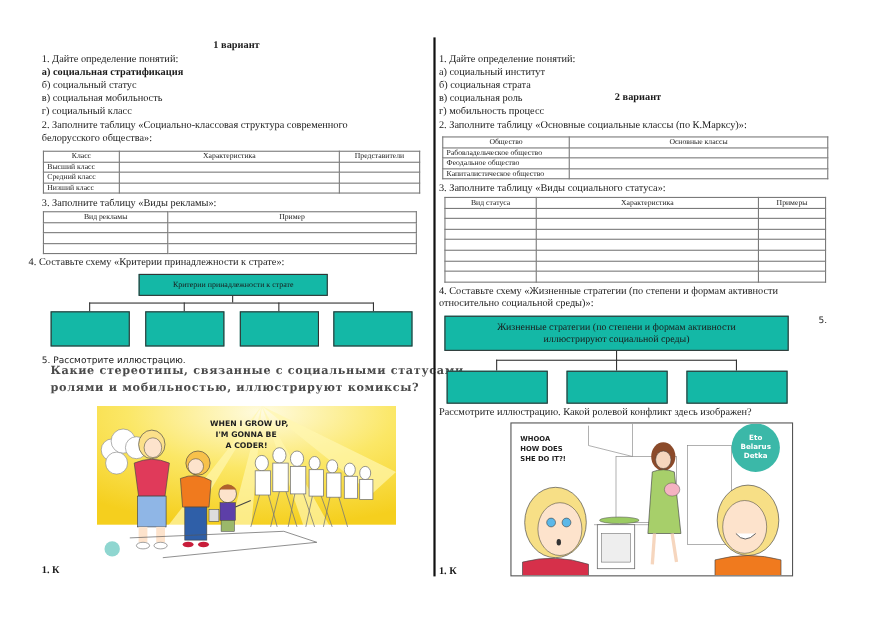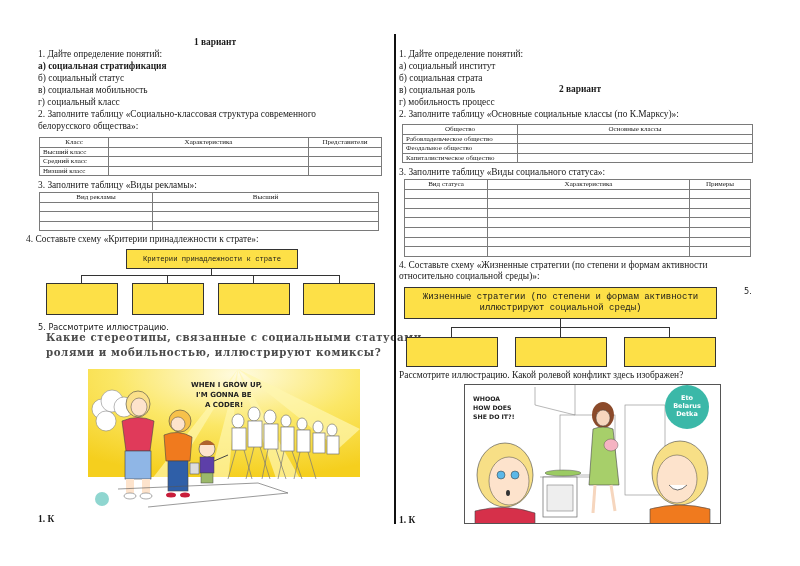--- a/index.html
+++ b/index.html
@@ -6,21 +6,21 @@
   body { width:800px; height:566px; position:relative; overflow:hidden;
          font-family:"Liberation Serif", "DejaVu Serif", serif; color:#1a1a1a; }
   .abs { position:absolute; }
   .t { font-size:9.4px; line-height:12.4px; white-space:nowrap; }
   .title { font-weight:bold; font-size:9.4px; text-align:center; }
   .divider { position:absolute; left:394px; top:34px; width:1.5px; height:490px; background:#111; }
   table.doc { border-collapse:collapse; position:absolute; font-size:7px; line-height:8.6px; }
   table.doc td, table.doc th { border:1px solid #7a7a7a; padding:0 3px; font-weight:normal; white-space:nowrap; height:8.6px; }
   table.doc th { text-align:center; }
   table.doc td.lbl { text-align:left; }
-  .box { position:absolute; border:1.2px solid #333; background:#fde047; box-sizing:border-box;font-family:Liberation Mono, monospace; }
+  .box { position:absolute; border:1.2px solid #333; background:#14b8a6; box-sizing:border-box; }
   .line { position:absolute; background:#333; }
   .diag-title { font-size:7.2px; text-align:center; display:flex; align-items:center; justify-content:center; }
   .diag-title2 { font-size:9px; line-height:11px; text-align:center; display:flex; align-items:center; justify-content:center; flex-direction:column; }
   .question { font-family:"DejaVu Serif", serif; font-weight:bold; font-size:10.2px; line-height:15px; color:#4a4a4a; letter-spacing:0.6px; white-space:nowrap; }
   .small5 { font-family:"DejaVu Sans", sans-serif; font-size:8.2px; }
   .bold { font-weight:bold; }
 </style>
 </head>
 <body>
 
@@ -57,21 +57,21 @@
           <td></td>
     </tr>
   </tbody>
     </table>
 
   <div class="abs t" style="left:38px; top:179px;">3. Заполните таблицу «Виды рекламы»:</div>
   <table class="doc" style="left:39px; top:192px; width:340px;">
     <tbody>
         <tr>
       <th style="width:106px;">Вид рекламы</th>
-      <th>Высший</th>
+      <th>Пример</th>
     </tr>
     <tr>
           <td></td>
           <td></td>
         </tr>
     <tr>
           <td></td>
           <td></td>
         </tr>
     <tr>

